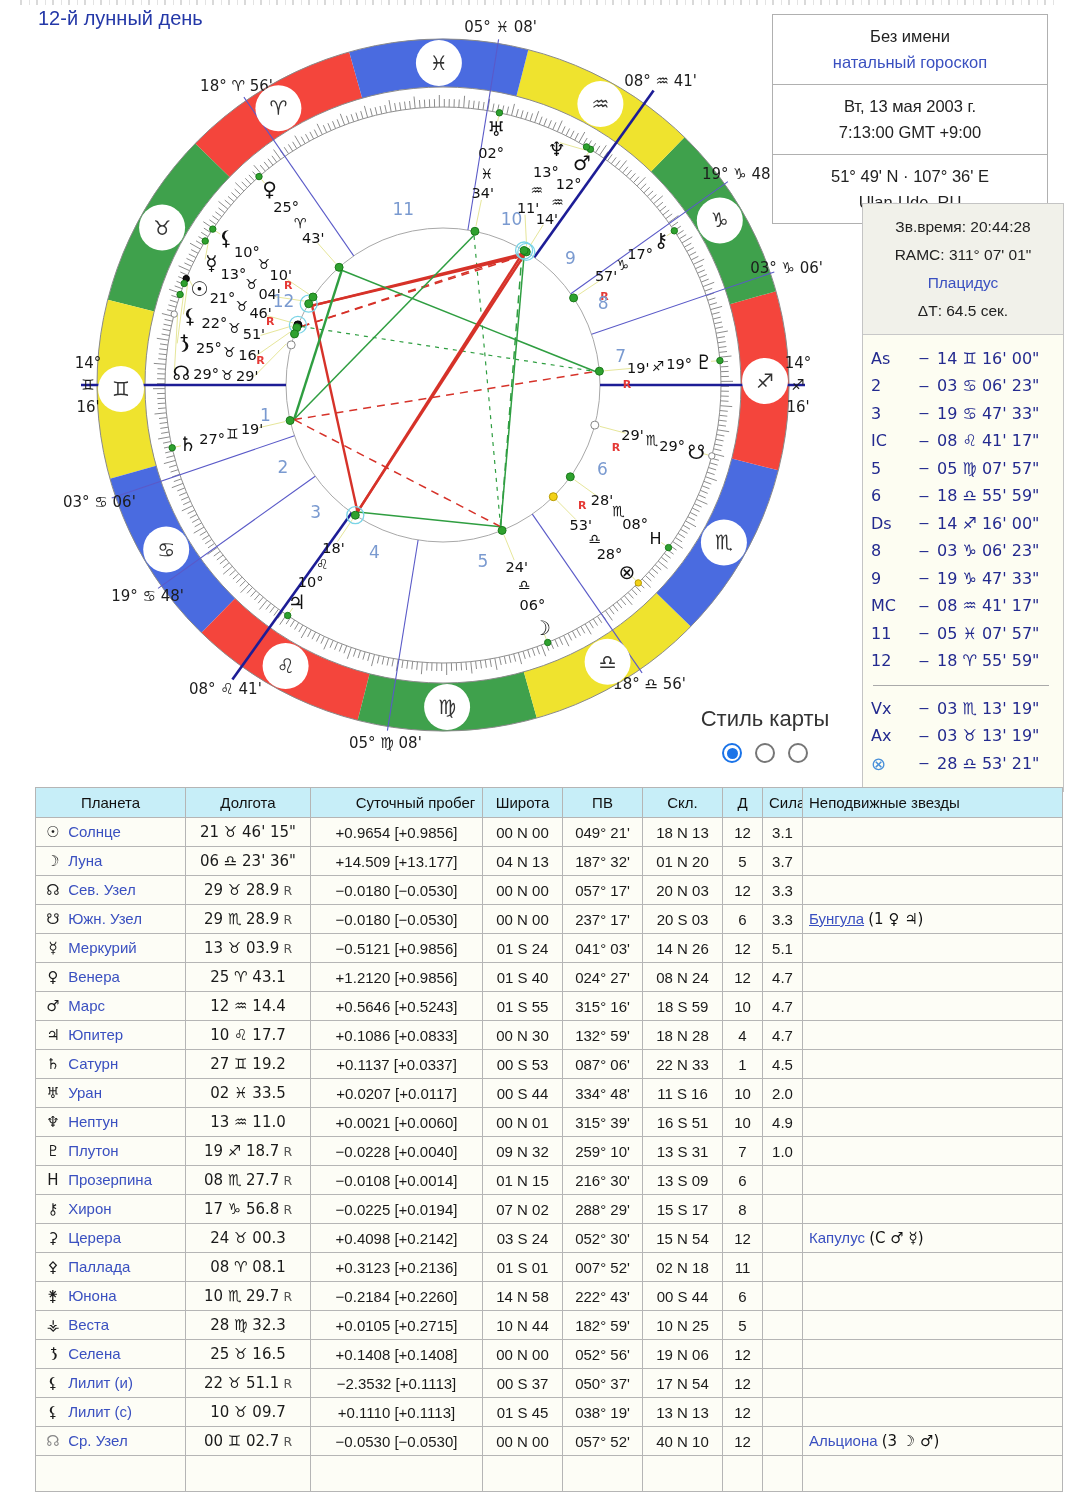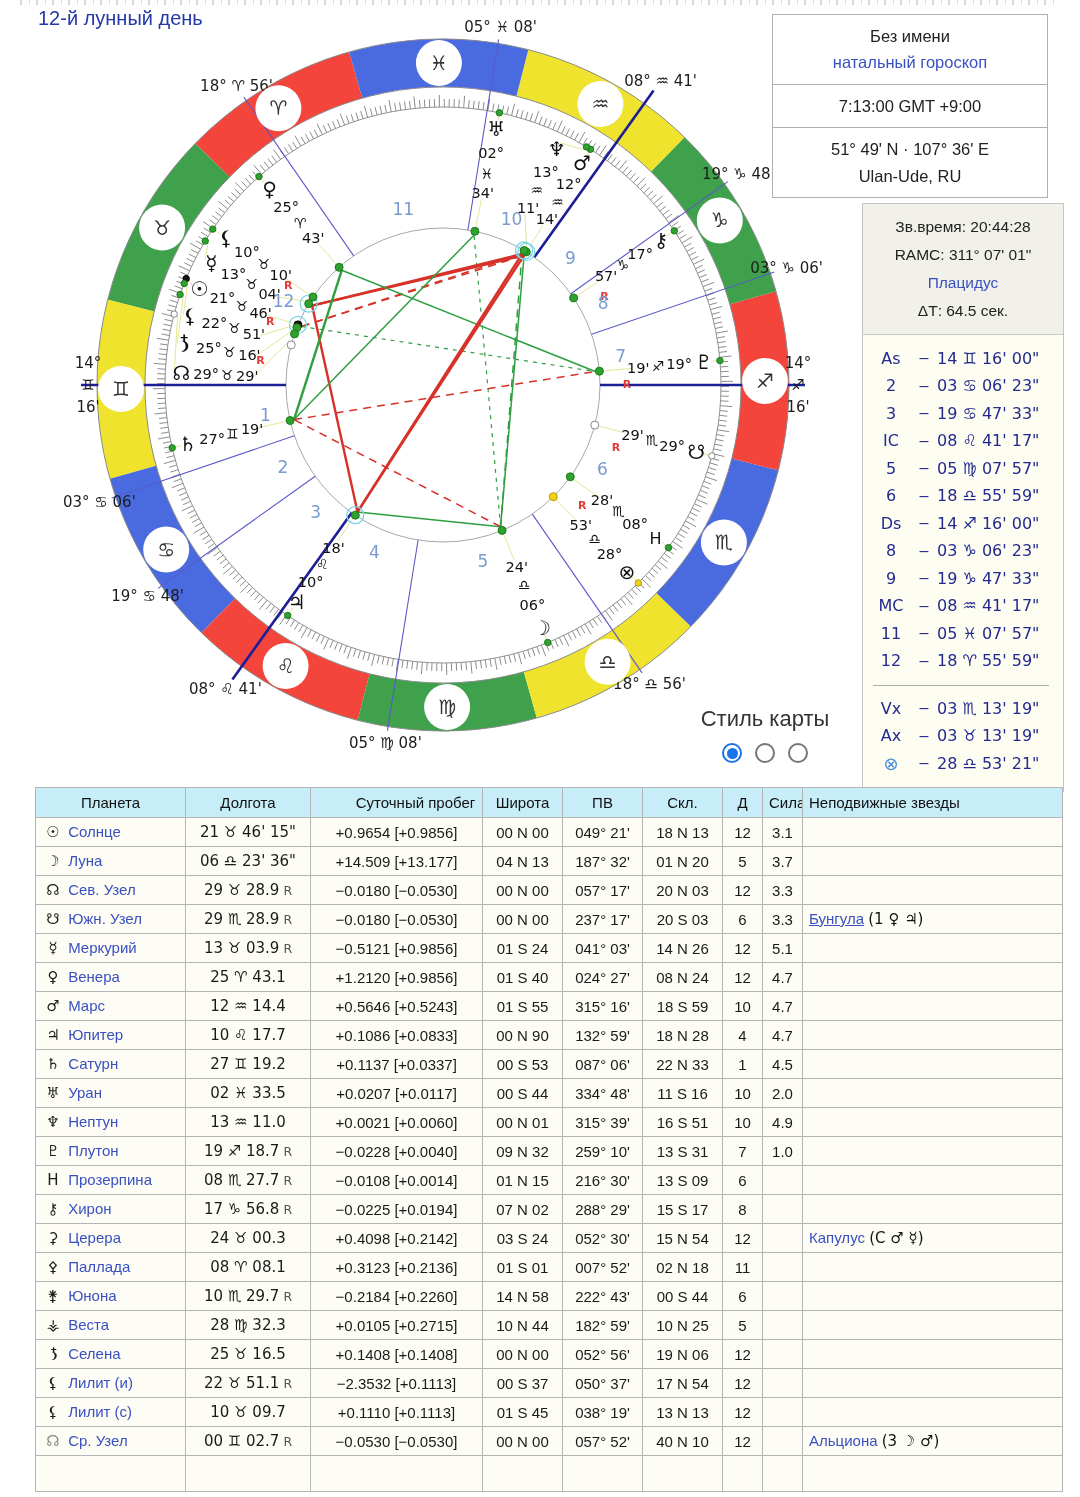--- a/index.html
+++ b/index.html
@@ -25,21 +25,21 @@
   .blue-link{color:#3a50c0;cursor:pointer;text-decoration:none;}
 
   
   .calc-panel{
     position:absolute;left:862px;top:203px;width:200px;border:1px solid #c4c4c4;background:#fdfdf2;
   }
   .calc-top{background:#f1f1ea;border-bottom:1px solid #c8c8c8;padding:9px 6px;text-align:center;
     font-size:15.5px;line-height:1.8;color:#222;}
   .cusp-list{padding:10px 12px 14px 8px;font-size:16px;color:#232a8f;}
   .cusp-row{display:flex;align-items:center;height:27.5px;}
-  .cusp-row .cl{width:40px;text-align:center;}
+  .cusp-row .cl{width:40px;text-align:left;}
   .cusp-row .cd{width:26px;text-align:center;}
   .cusp-row .cv{flex:1;white-space:nowrap;}
   .cusp-div{border-top:1px solid #aaa;margin:10px 2px 9px 2px;}
   .pof-label{color:#4a90d9;font-size:18px;}
 
   
   .style-picker{position:absolute;left:697px;top:706px;width:136px;text-align:center;}
   .style-picker .sp-label{font-size:22px;color:#333;}
   .radio-row{margin-top:11px;display:flex;justify-content:center;gap:13px;}
   .radio{width:20px;height:20px;border-radius:50%;border:2px solid #767676;background:#fff;
@@ -721,20 +721,21 @@
     <circle cx="430.9" cy="63.0" r="23" fill="#fff"></circle>
     <text x="430.9" y="63.0" font-size="20" fill="#333" text-anchor="middle" dominant-baseline="central" font-family="DejaVu Sans, sans-serif">♓</text>
   </svg>
 
 <div class="info-box">
   <div class="sec">
     <div>Без имени</div>
     <div class="blue-link">натальный гороскоп</div>
   </div>
   <div class="sec">
+    <div>Вт, 13 мая 2003 г.</div>
     <div>7:13:00  GMT +9:00</div>
   </div>
   <div class="sec">
     <div>51° 49' N · 107° 36' E</div>
     <div>Ulan-Ude, RU</div>
   </div>
 </div>
 
 <div class="calc-panel">
   <div class="calc-top">
@@ -923,21 +924,21 @@
         <td>315° 16'</td>
         <td>18 S 59</td>
         <td>10</td>
         <td>4.7</td>
         <td class="star-cell"></td>
       </tr>
       <tr>
         <td class="name-cell"><span class="picon ">♃</span> <span class="pname">Юпитер</span></td>
         <td class="glyph">10 ♌ 17.7</td>
         <td>+0.1086 [+0.0833]</td>
-        <td>00 N 90</td>
+        <td>00 N 30</td>
         <td>132° 59'</td>
         <td>18 N 28</td>
         <td>4</td>
         <td>4.7</td>
         <td class="star-cell"></td>
       </tr>
       <tr>
         <td class="name-cell"><span class="picon ">♄</span> <span class="pname">Сатурн</span></td>
         <td class="glyph">27 ♊ 19.2</td>
         <td>+0.1137 [+0.0337]</td>

